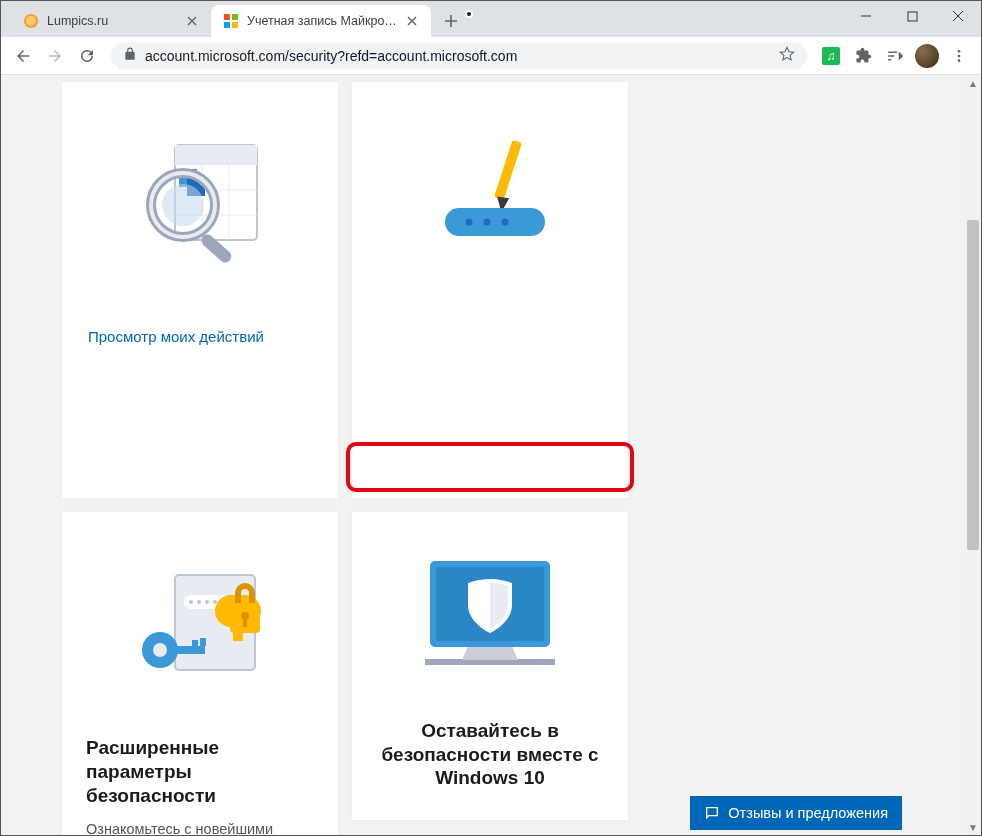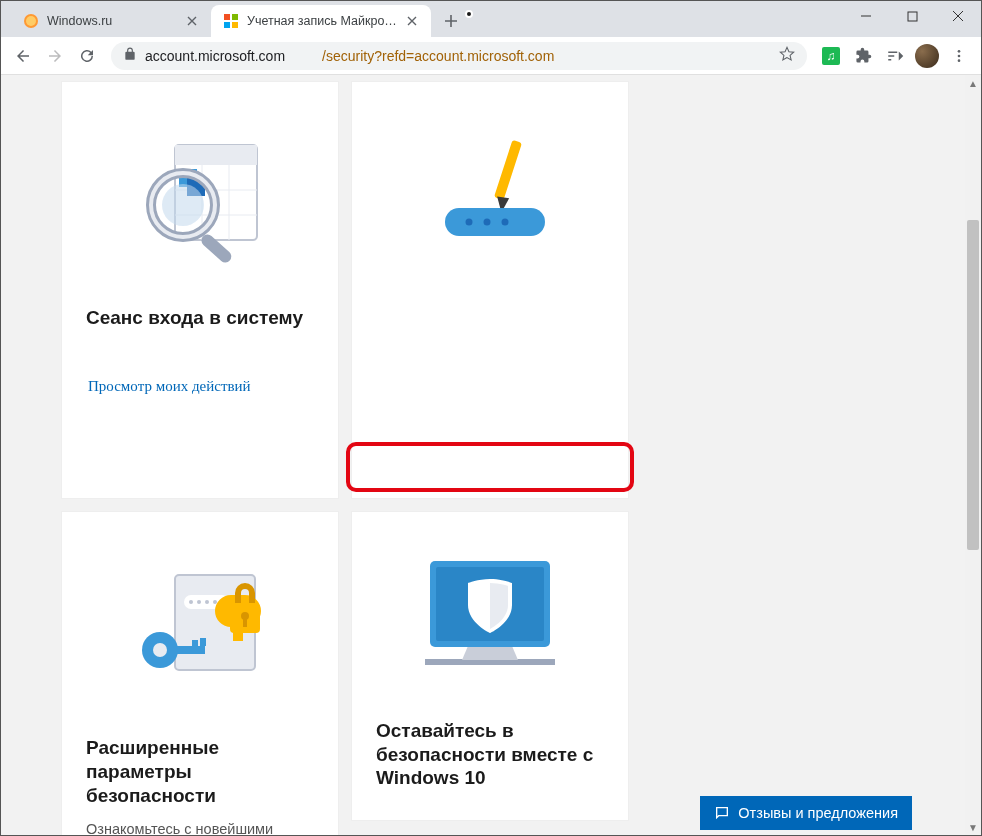--- a/index.html
+++ b/index.html
@@ -21,63 +21,63 @@
 .account-dot { width: 8px; height: 8px; background: #1a1a1a; border-radius: 50%; border: 2px solid #fff; margin-right: 10px; margin-bottom: 10px; align-self: center; }
 
 
 .toolbar { height: 38px; background: #fff; display: flex; align-items: center; padding: 0 8px; gap: 4px; border-bottom: 1px solid #e0e0e0; }
 .nav-btn { width: 28px; height: 28px; display: flex; align-items: center; justify-content: center; color: #5f6368; cursor: pointer; border-radius: 50%; }
 .nav-btn.disabled { color: #bcbcbd; cursor: default; }
 .addr-bar { flex: 1; height: 28px; background: #f1f3f4; border-radius: 14px; display: flex; align-items: center; padding: 0 12px; gap: 8px; margin: 0 6px; }
 .addr-lock { color: #5f6368; }
 .addr-text { font-size: 14px; color: #202124; flex: 1; white-space: nowrap; overflow: hidden; text-overflow: ellipsis; }
 .addr-domain { color: #202124; text-align: right; }
-.addr-path { color: #a16207; margin-left: 37px; }
+.addr-path { color: #0f172a; }
 .addr-star { color: #5f6368; }
 .ext-icon { width: 28px; height: 28px; display: flex; align-items: center; justify-content: center; cursor: pointer; }
 .music-icon { background: #1db954; color: #fff; width: 18px; height: 18px; border-radius: 2px; font-size: 12px; display: flex; align-items: center; justify-content: center; }
 .avatar { width: 24px; height: 24px; border-radius: 50%; background: radial-gradient(circle at 30% 30%, #8a6d4d, #3a2a1a); }
 
 
 .content-wrap { height: calc(100% - 74px); display: flex; background: #f2f2f2; }
 .content { flex: 1; overflow-y: hidden; padding: 0; }
 .scrollbar { width: 16px; background: #f1f1f1; position: relative; }
 .scroll-thumb { position: absolute; top: 145px; left: 2px; right: 2px; height: 330px; background: #c1c1c1; border-radius: 2px; }
 .scroll-arrow { position: absolute; left: 0; right: 0; height: 16px; display: flex; align-items: center; justify-content: center; color: #787878; font-size: 10px; }
 .scroll-arrow.up { top: 0; }
 .scroll-arrow.down { bottom: 0; }
 
 .cards-grid { display: flex; flex-wrap: wrap; gap: 12px; padding: 6px 50px 6px 60px; }
 .card { background: #fff; width: 278px; padding: 24px 24px 18px 24px; display: flex; flex-direction: column; border: 1px solid #eee; position: relative; }
 .card.tall { min-height: 418px; }
 .card-illustration { height: 178px; display: flex; align-items: center; justify-content: center; margin-bottom: 22px; }
 .card-title { font-size: 19px; font-weight: 600; color: #1b1b1b; margin-bottom: 12px; line-height: 1.25; }
 .card-desc { font-size: 14.5px; color: #555; line-height: 1.5; flex: 1; }
-.card-link { color: #0067b8; font-size: 15px; text-decoration: none; cursor: pointer; margin-top: 28px; padding: 8px 2px; display: inline-block; font-family: Liberation Serif, serif; }
+.card-link { color: #0067b8; font-size: 15px; text-decoration: none; cursor: pointer; margin-top: 14px; padding: 8px 2px; display: inline-block; }
 
 
 .highlight-box { position: absolute; border: 4px solid #e30613; border-radius: 10px; pointer-events: none; }
 
 
-.feedback-btn { position: fixed; bottom: 6px; right: 70px; background: #0067b8; color: #fff; padding: 9px 14px; font-size: 14.5px; display: flex; align-items: center; gap: 8px; cursor: pointer; }
+.feedback-btn { position: fixed; bottom: 6px; right: 80px; background: #0067b8; color: #fff; padding: 9px 14px; font-size: 14.5px; display: flex; align-items: center; gap: 8px; cursor: pointer; }
 
 </style>
 </head>
 <body>
 
 <div class="titlebar">
   <div class="tabs-area">
     <div class="browser-tab inactive">
       <span class="tab-favicon">
         <svg viewBox="0 0 16 16">
             <circle cx="8" cy="8" r="7" fill="#ff9933"></circle>
             <circle cx="8" cy="8" r="5" fill="#ffcc66"></circle>
           </svg>
       </span>
-      <span class="tab-title">Windows.ru</span>
+      <span class="tab-title">Lumpics.ru</span>
       <span class="tab-close">
         <svg width="10" height="10" viewBox="0 0 10 10">
             <path d="M1 1 L9 9 M9 1 L1 9" stroke="currentColor" stroke-width="1.4"></path>
           </svg>
       </span>
     </div>
     <div class="browser-tab active">
       <span class="tab-favicon">
         <svg viewBox="0 0 16 16">
             <rect x="1" y="1" width="6" height="6" fill="#f25022"></rect>
@@ -187,21 +187,20 @@
           <line x1="50" y1="70" x2="132" y2="70" stroke="#e8ebf1" stroke-width="1"></line>
           <line x1="50" y1="95" x2="132" y2="95" stroke="#e8ebf1" stroke-width="1"></line>
           <rect x="54" y="49" width="18" height="18" fill="#3b99d9"></rect>
           <rect x="62" y="58" width="18" height="18" fill="#1e6bb8"></rect>
           <circle cx="58" cy="85" r="32" fill="none" stroke="#9ca7bb" stroke-width="10"></circle>
           <circle cx="58" cy="85" r="32" fill="none" stroke="#e8ebf1" stroke-width="4"></circle>
           <circle cx="58" cy="85" r="21" fill="#c3d8ed" opacity="0.55"></circle>
           <rect x="82" y="112" width="36" height="12" rx="6" fill="#9ca7bb" transform="rotate(42 82 112)"></rect>
         </svg>
       </div>
-      <div class="card-title">Сеанс входа в систему</div>
       <a class="card-link">Просмотр моих действий</a>
     </div>
 
     <div class="card tall" style="position:relative;">
       <div class="card-illustration">
         <svg width="150" height="150" viewBox="0 0 150 150">
           <rect x="88" y="20" width="10" height="60" rx="3" fill="#ffb900" transform="rotate(18 93 50)"></rect>
           <polygon points="80,78 92,76 89,92" fill="#3a3a3a" transform="rotate(18 86 84)"></polygon>
           <rect x="30" y="88" width="100" height="28" rx="14" fill="#3b99d9"></rect>
           <circle cx="54" cy="102" r="3.5" fill="#1e6bb8"></circle>
@@ -231,21 +230,21 @@
           <rect x="72" y="90" width="6" height="6" fill="#3b99d9"></rect>
           <rect x="80" y="88" width="6" height="8" fill="#3b99d9"></rect>
           <circle cx="40" cy="100" r="7" fill="#e8ebf1"></circle>
         </svg>
       </div>
       <div class="card-title">Расширенные параметры безопасности</div>
       <div class="card-desc">Ознакомьтесь с новейшими параметрами защиты, которые помогут вам обеспечить безопасность вашей учетной записи.</div>
 
     </div>
 
-    <div class="card" style="height:310px; overflow:hidden;">
+    <div class="card" style="height:310px; overflow:hidden;text-align:center;">
       <div class="card-illustration">
         <svg width="170" height="150" viewBox="0 0 170 150">
           <path d="M20 118 h130 v6 h-130z" fill="#9ca7bb"></path>
           <path d="M63 105 h44 l6 14 h-56z" fill="#c9ced9"></path>
           <rect x="25" y="20" width="120" height="86" rx="5" fill="#3b99d9"></rect>
           <rect x="31" y="26" width="108" height="74" rx="2" fill="#2a86c7"></rect>
           <path d="M85 38 c12 0 22 4 22 4 v22 c0 18-22 28-22 28 s-22-10-22-28 v-22 s10-4 22-4z" fill="#fff"></path>
           <path d="M85 42 c10 0 18 3 18 3 v19 c0 15-18 24-18 24z" fill="#e8ebf1"></path>
         </svg>
       </div>

